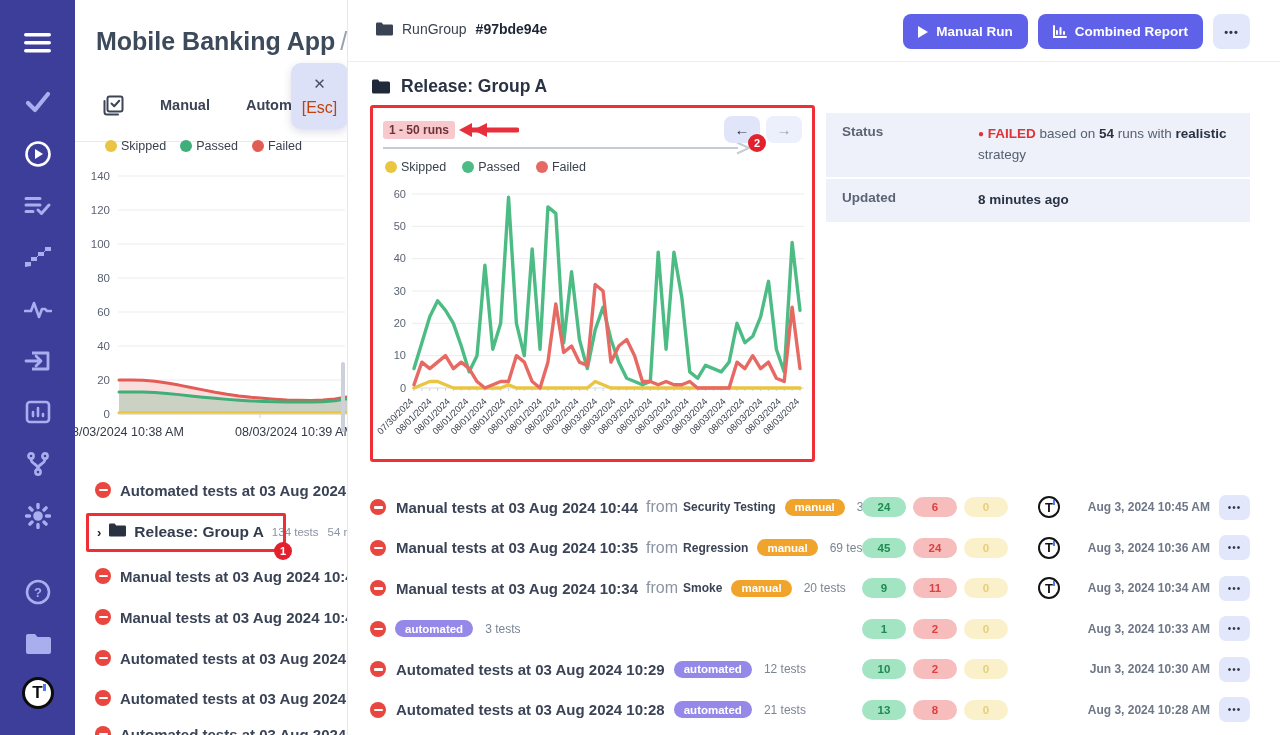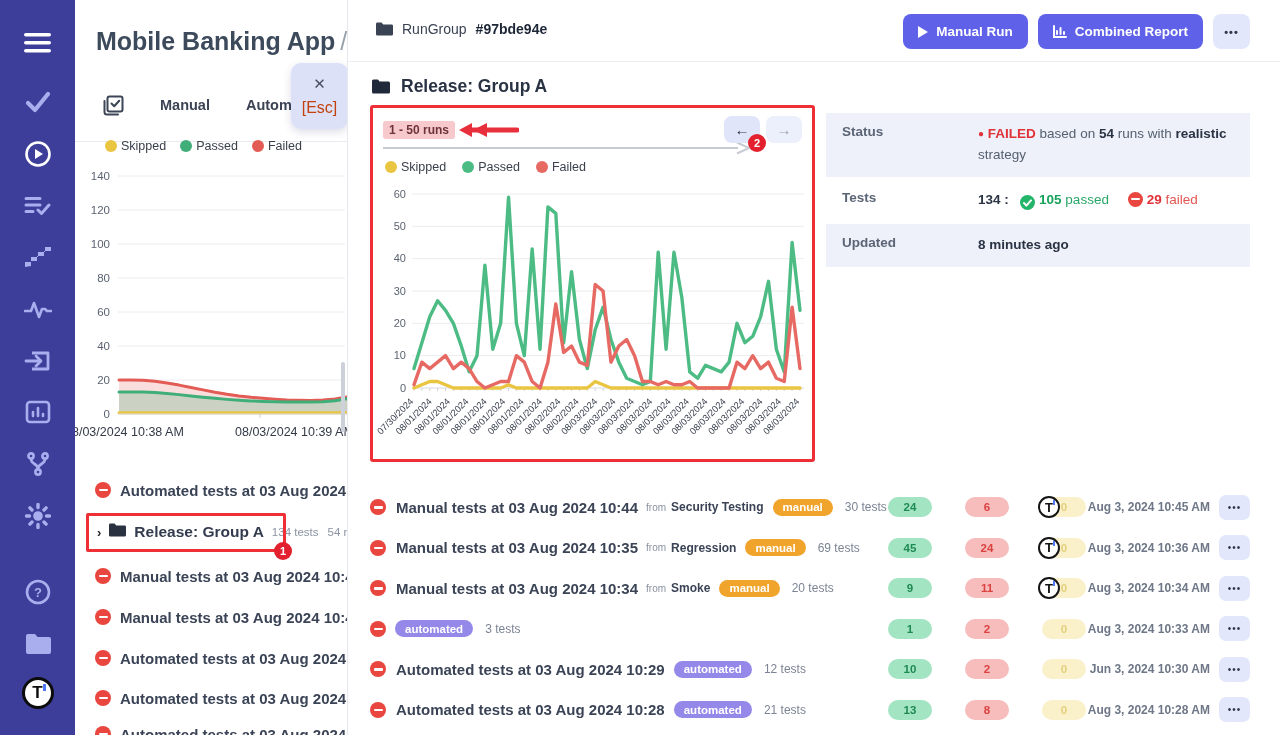--- a/index.html
+++ b/index.html
@@ -89,28 +89,28 @@
   .fail-ic-inline { display:inline-block; vertical-align:-3px; margin-right:4px; width:15px; height:15px; border-radius:50%; background:#e8463f; position:relative; }
   .fail-ic-inline::after { content:""; position:absolute; left:3px; top:6.4px; width:9px; height:2.2px; background:#fff; border-radius:1px; }
   .green-b { color:#17a35c; font-weight:bold; }
   .green-t { color:#2aa768; }
   .red-t { color:#e25550; }
 
   
   .rows { position:absolute; left:22px; top:487px; width:880px; }
   .row { position:relative; height:40.5px; display:flex; align-items:center; }
   .row .ttl { font-size:15px; font-weight:bold; color:#3b4456; margin-left:10px; white-space:nowrap; }
-  .row .from { font-size:10px; color:#8a93a2; margin-left:8px; }
+  .row .from { font-size:16px; color:#8a93a2; margin-left:8px; }
   .row .src { font-size:12px; font-weight:bold; color:#3b4456; margin-left:5px; }
   .badge { margin-left:9px; font-size:11.5px; font-weight:bold; color:#fff; padding:2.5px 10px; border-radius:10px; }
   .badge.manual { background:#f0a42c; }
   .badge.automated { background:#9489e9; }
   .tcount { font-size:12px; color:#7b8494; margin-left:12px; white-space:nowrap; }
   .pills { position:absolute; left:492px; display:flex; gap:7px; }
-  .pill { min-width:44px; height:20px; border-radius:10px; font-size:11.5px; font-weight:bold; display:flex; align-items:center; justify-content:center;margin-left:26px; }
+  .pill { min-width:44px; height:20px; border-radius:10px; font-size:11.5px; font-weight:bold; display:flex; align-items:center; justify-content:center; }
   .pill.p { background:#a3e4c2; color:#1f8a52; }
   .pill.f { background:#f6bdbc; color:#da4140; }
   .pill.s { background:#faf1ca; color:#e4cf7c; }
   .tlogo { position:absolute; left:668px; width:22px; height:22px; border-radius:50%; border:2px solid #141414; background:#fff; color:#141414;
     font-size:13px; font-weight:bold; display:flex; align-items:center; justify-content:center; }
   .tlogo i { position:absolute; right:3px; top:2px; width:2px; height:5px; background:#4f77f7; }
   .rtime { position:absolute; right:40px; font-size:12px; font-weight:bold; color:#6e7787; white-space:nowrap; }
   .more-btn { position:absolute; right:0; width:31px; height:25px; border:none; border-radius:7px; background:#e3e7fb; color:#2e3545;
     font-size:10px; letter-spacing:1px; cursor:pointer; display:flex; align-items:center; justify-content:center; font-family:inherit; }
 </style>
@@ -453,32 +453,20 @@
         <div class="st-value">
           <span class="reddot">●</span>
           <span class="red-b">FAILED</span>
           <span>based on</span>
           <b>54</b>
           <span>runs with</span>
           <b>realistic</b>
           <br><span>strategy</span>
         </div>
       </div>
-      <div class="st-row plain">
-        <div class="st-label">Tests</div>
-        <div class="st-value">
-          <b>134</b> <b>:</b>&nbsp;&nbsp;
-          <span class="ok-ic">
-              <svg width="9" height="8" viewBox="0 0 9 8" fill="none" stroke="#fff" stroke-width="2" stroke-linecap="round" stroke-linejoin="round">
-                <path d="M1 4l2.4 2.6L8 1.4"></path>
-              </svg>
-            </span><span class="green-b">105</span> <span class="green-t">passed</span>&nbsp;&nbsp;&nbsp;&nbsp;
-          <span class="fail-ic-inline"></span><span class="red-b">29</span> <span class="red-t">failed</span>
-        </div>
-      </div>
       <div class="st-row shade">
         <div class="st-label">Updated</div>
         <div class="st-value"><b>8 minutes ago</b></div>
       </div>
     </div>
 
     <div class="rows" id="main-rows">
         <div class="row">
           <span class="fail-ic"></span>
           <span class="ttl">Manual tests at 03 Aug 2024 10:44</span>

